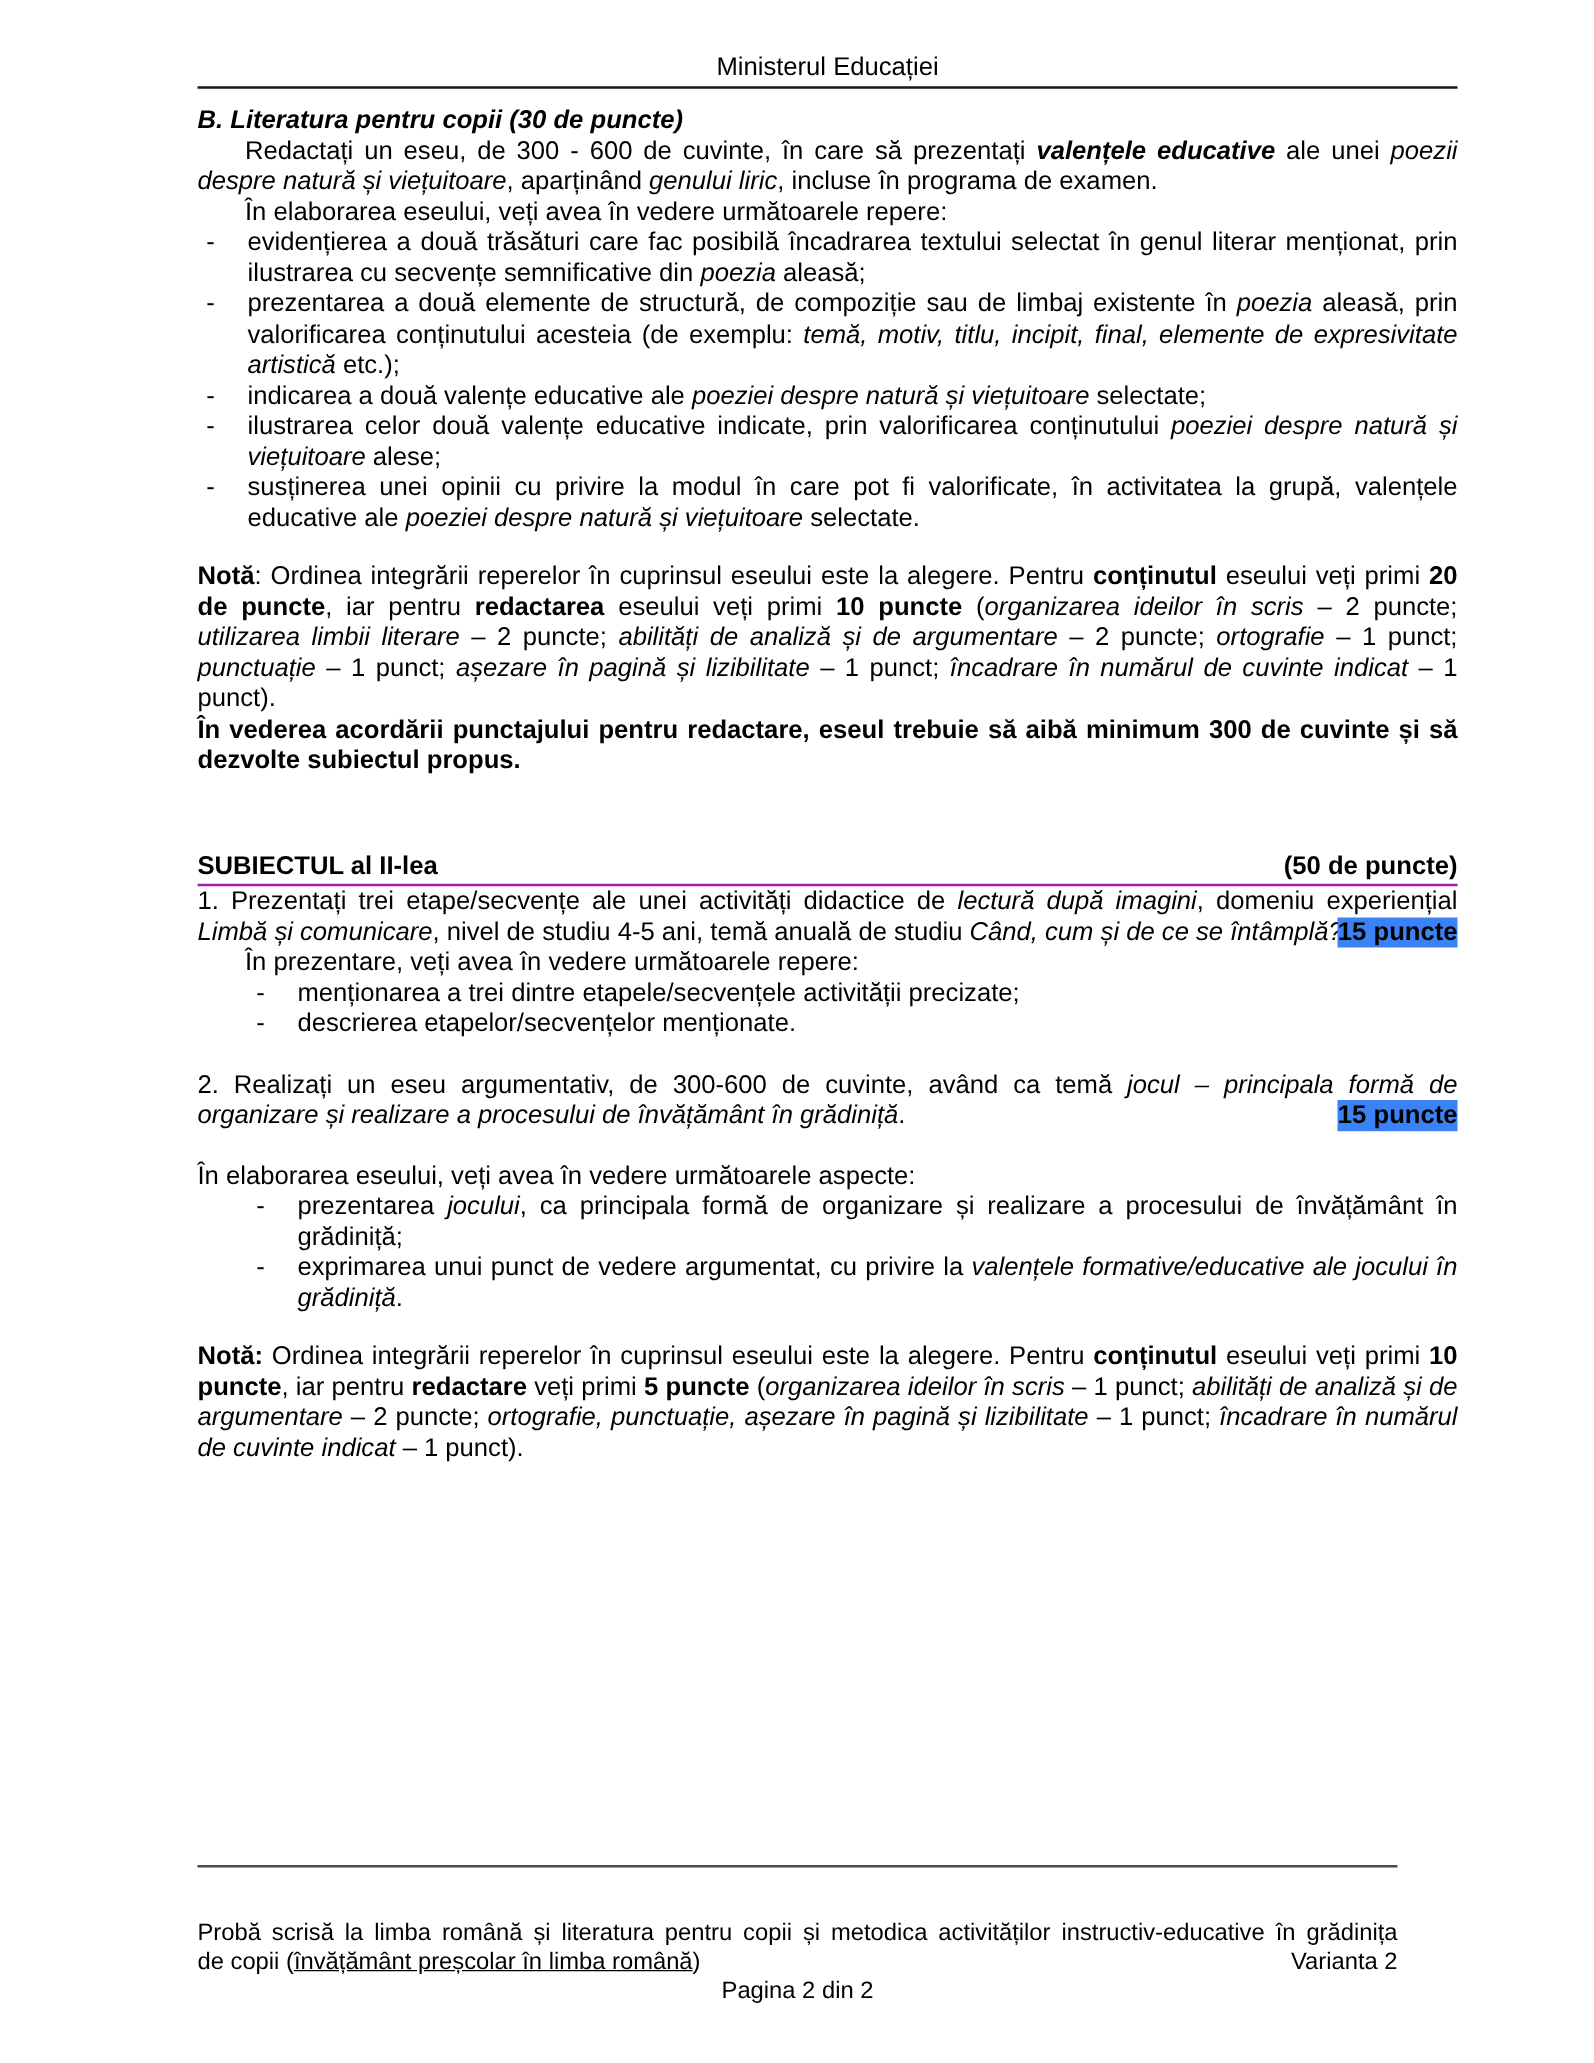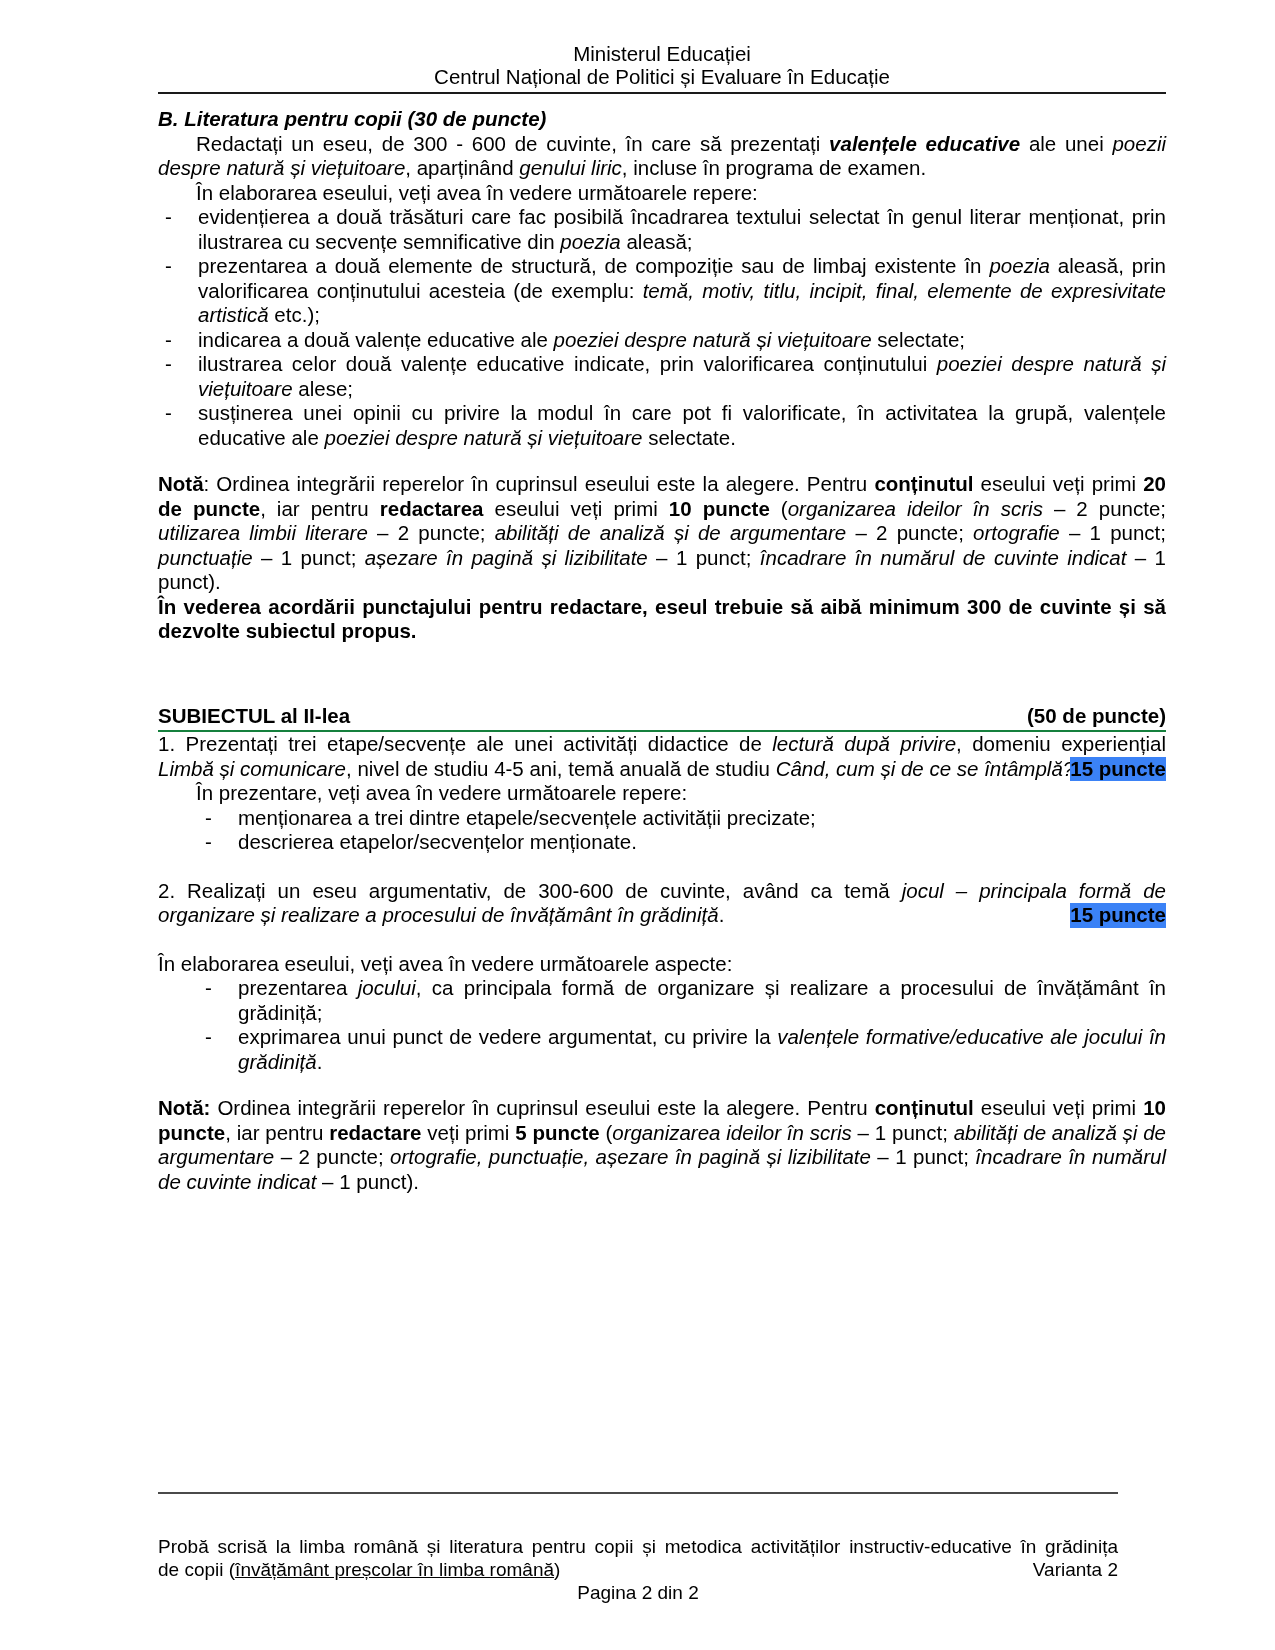--- a/index.html
+++ b/index.html
@@ -17,38 +17,37 @@
   .u{text-decoration:underline;}
   .sec-title{font-weight:700;margin-top:13px;text-align:left;font-style:italic;}
   .ind{text-indent:38px;}
   .row{display:flex;}
   .dash-col{flex:0 0 40px;padding-left:7px;box-sizing:border-box;}
   .sub .dash-col{flex:0 0 80px;padding-left:47px;}
   .row-text{flex:1;text-align:justify;}
   .nota{margin-top:22px;}
   .bold-note{font-weight:700;}
   .subject-head{display:flex;justify-content:space-between;font-weight:700;
-    border-bottom:2px solid #15803d;margin-top:60px;padding-bottom:2px;}
+    border-bottom:2px solid #a21caf;margin-top:60px;padding-bottom:2px;}
   .task{position:relative;}
   .task .pts{position:absolute;right:0;bottom:0;font-weight:700;background:#3b82f6;}
   .mt24{margin-top:24px;}
   .footer{position:absolute;left:158px;right:157px;top:1492px;font-size:19px;line-height:23px;}
   .footer-rule{border-top:2px solid #4a4a4a;margin-bottom:3px;}
   .footer-l1{text-align:justify;text-align-last:justify;margin-top:41px;}
   .footer-l2{display:flex;justify-content:space-between;}
   .footer-l3{text-align:center;}
 </style>
 </head>
 <body>
 
 <div class="page">
 
   <div class="doc-header">
     <div>Ministerul Educației</div>
-    <div>Centrul Național de Politici și Evaluare în Educație</div>
   </div>
   <div class="top-rule"></div>
 
   <p class="sec-title">B. Literatura pentru copii (30 de puncte)</p>
   <p class="ind"><span>Redactați un eseu, de 300 - 600 de cuvinte, în care să prezentați </span><span class="b i">valențele educative</span><span> ale unei </span><span class="i">poezii despre natură și viețuitoare</span><span>, aparținând </span><span class="i">genului liric</span><span>, incluse în programa de examen.</span></p>
   <p class="ind">În elaborarea eseului, veți avea în vedere următoarele repere:</p>
 
   <div class="row">
     <span class="dash-col">-</span>
     <div class="row-text"><span>evidențierea a două trăsături care fac posibilă încadrarea textului selectat în genul literar menționat, prin ilustrarea cu secvențe semnificative din </span><span class="i">poezia</span><span> aleasă;</span></div>
@@ -72,21 +71,21 @@
 
   <p class="nota"><span class="b">Notă</span><span>: Ordinea integrării reperelor în cuprinsul eseului este la alegere. Pentru </span><span class="b">conținutul</span><span> eseului veți primi </span><span class="b">20 de puncte</span><span>, iar pentru </span><span class="b">redactarea</span><span> eseului veți primi </span><span class="b">10 puncte</span><span> (</span><span class="i">organizarea ideilor în scris</span><span> – 2 puncte; </span><span class="i">utilizarea limbii literare</span><span> – 2 puncte; </span><span class="i">abilități de analiză și de argumentare</span><span> – 2 puncte; </span><span class="i">ortografie</span><span> – 1 punct; </span><span class="i">punctuație</span><span> – 1 punct; </span><span class="i">așezare în pagină și lizibilitate</span><span> – 1 punct; </span><span class="i">încadrare în numărul de cuvinte indicat</span><span> – 1 punct).</span></p>
   <p class="bold-note">În vederea acordării punctajului pentru redactare, eseul trebuie să aibă minimum 300 de cuvinte și să dezvolte subiectul propus.</p>
 
   <div class="subject-head">
     <span>SUBIECTUL al II-lea</span>
     <span>(50 de puncte)</span>
   </div>
 
   <div class="task">
-    <p><span>1. Prezentați trei etape/secvențe ale unei activități didactice de </span><span class="i">lectură după privire</span><span>, domeniu experiențial </span><span class="i">Limbă și comunicare</span><span>, nivel de studiu 4-5 ani, temă anuală de studiu </span><span class="i">Când, cum și de ce se întâmplă?</span><span>.</span></p>
+    <p><span>1. Prezentați trei etape/secvențe ale unei activități didactice de </span><span class="i">lectură după imagini</span><span>, domeniu experiențial </span><span class="i">Limbă și comunicare</span><span>, nivel de studiu 4-5 ani, temă anuală de studiu </span><span class="i">Când, cum și de ce se întâmplă?</span><span>.</span></p>
     <span class="pts">15 puncte</span>
   </div>
   <p class="ind">În prezentare, veți avea în vedere următoarele repere:</p>
 
   <div class="row sub">
     <span class="dash-col">-</span>
     <div class="row-text"><span>menționarea a trei dintre etapele/secvențele activității precizate;</span></div>
   </div>
   <div class="row sub">
     <span class="dash-col">-</span>

